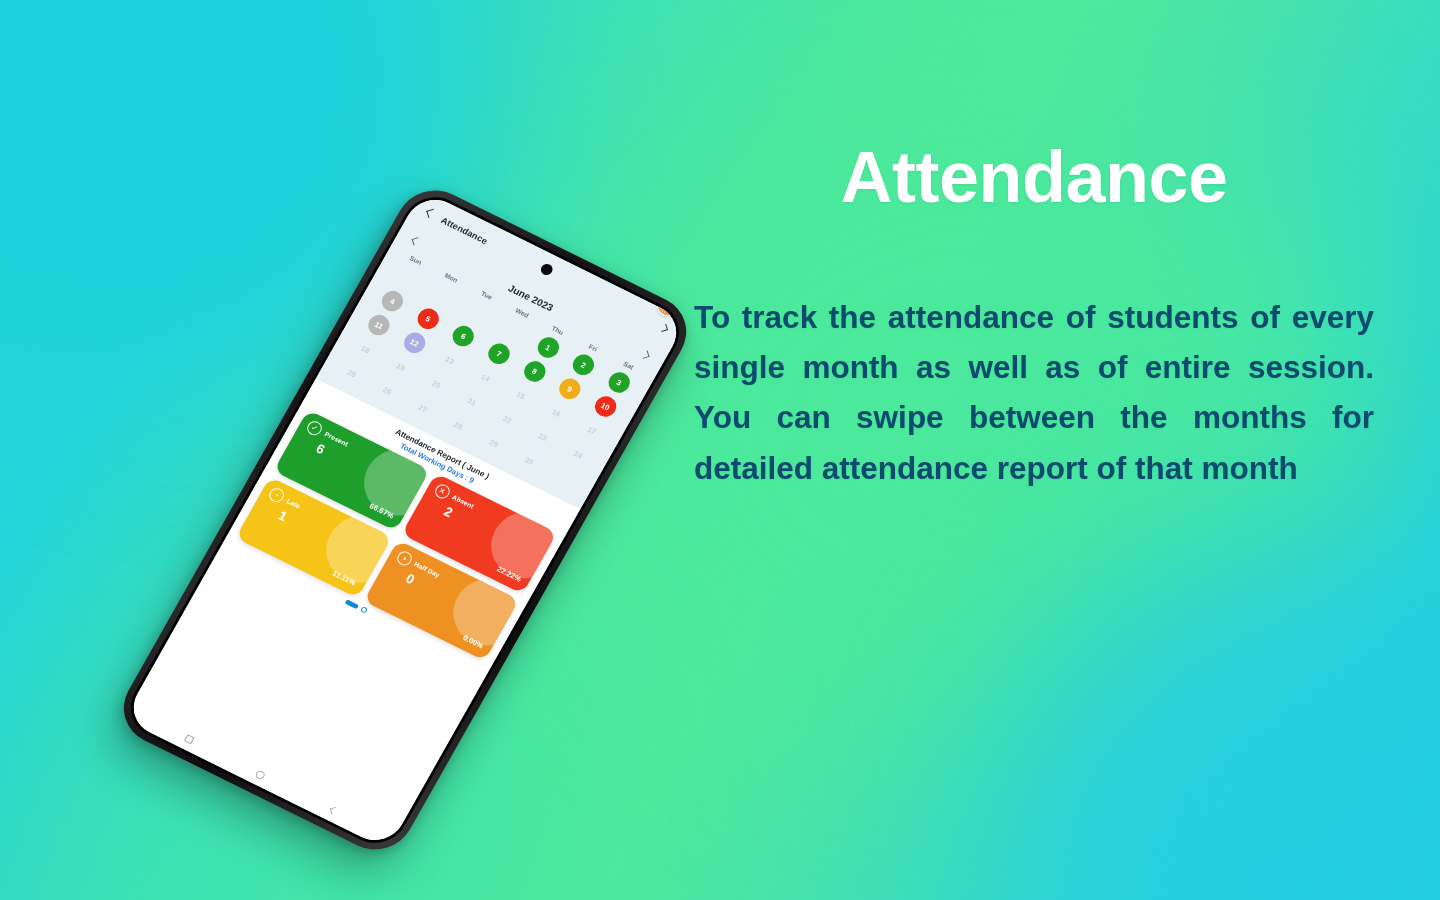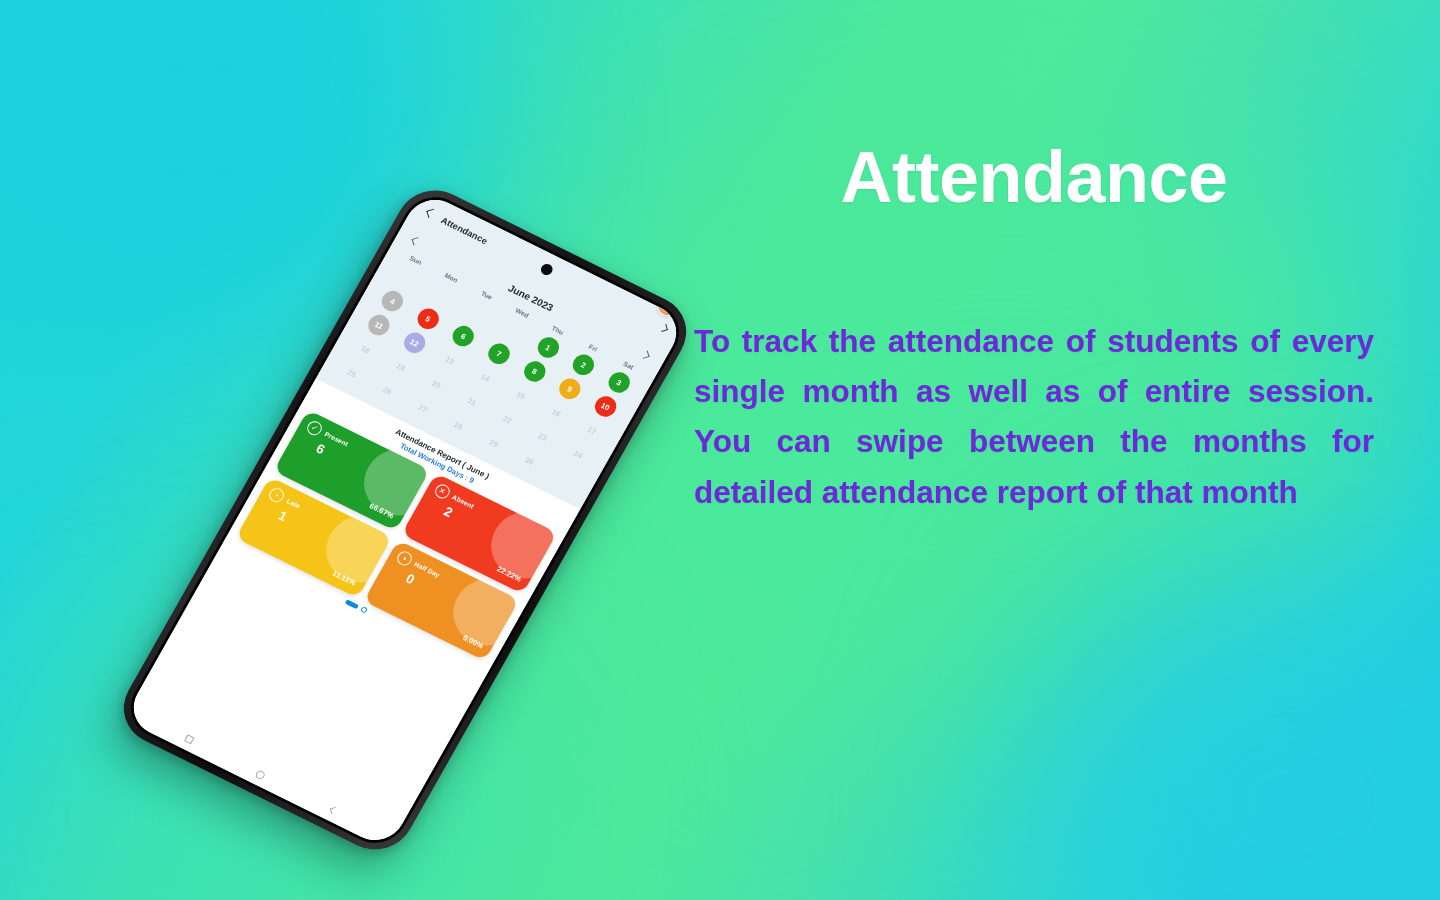--- a/index.html
+++ b/index.html
@@ -30,22 +30,22 @@
   
   .right-panel {
     position:absolute; left:694px; top:140px; width:680px;
   }
   .headline {
     font-size:72px; font-weight:bold; color:#FFFFFF; letter-spacing:-0.5px;
     text-align:center; line-height:1.05;
     text-shadow:0 1px 3px rgba(0,0,0,0.07);
   }
   .body-copy {
-    margin-top:100px;
-    font-size:31.5px; font-weight:bold; color:#6d28d9; line-height:1.60;
+    margin-top:76px;
+    font-size:31.5px; font-weight:bold; color:#0c4a6e; line-height:1.60;
     text-align:justify; text-align-last:left;
     text-shadow:0 1px 2px rgba(0,0,0,0.05);
   }
 
   
   .phone-wrap {
     position:absolute; left:90px; top:160px; width:600px; height:580px;
   }
   .phone {
     position:absolute; left:150px; top:30px;

